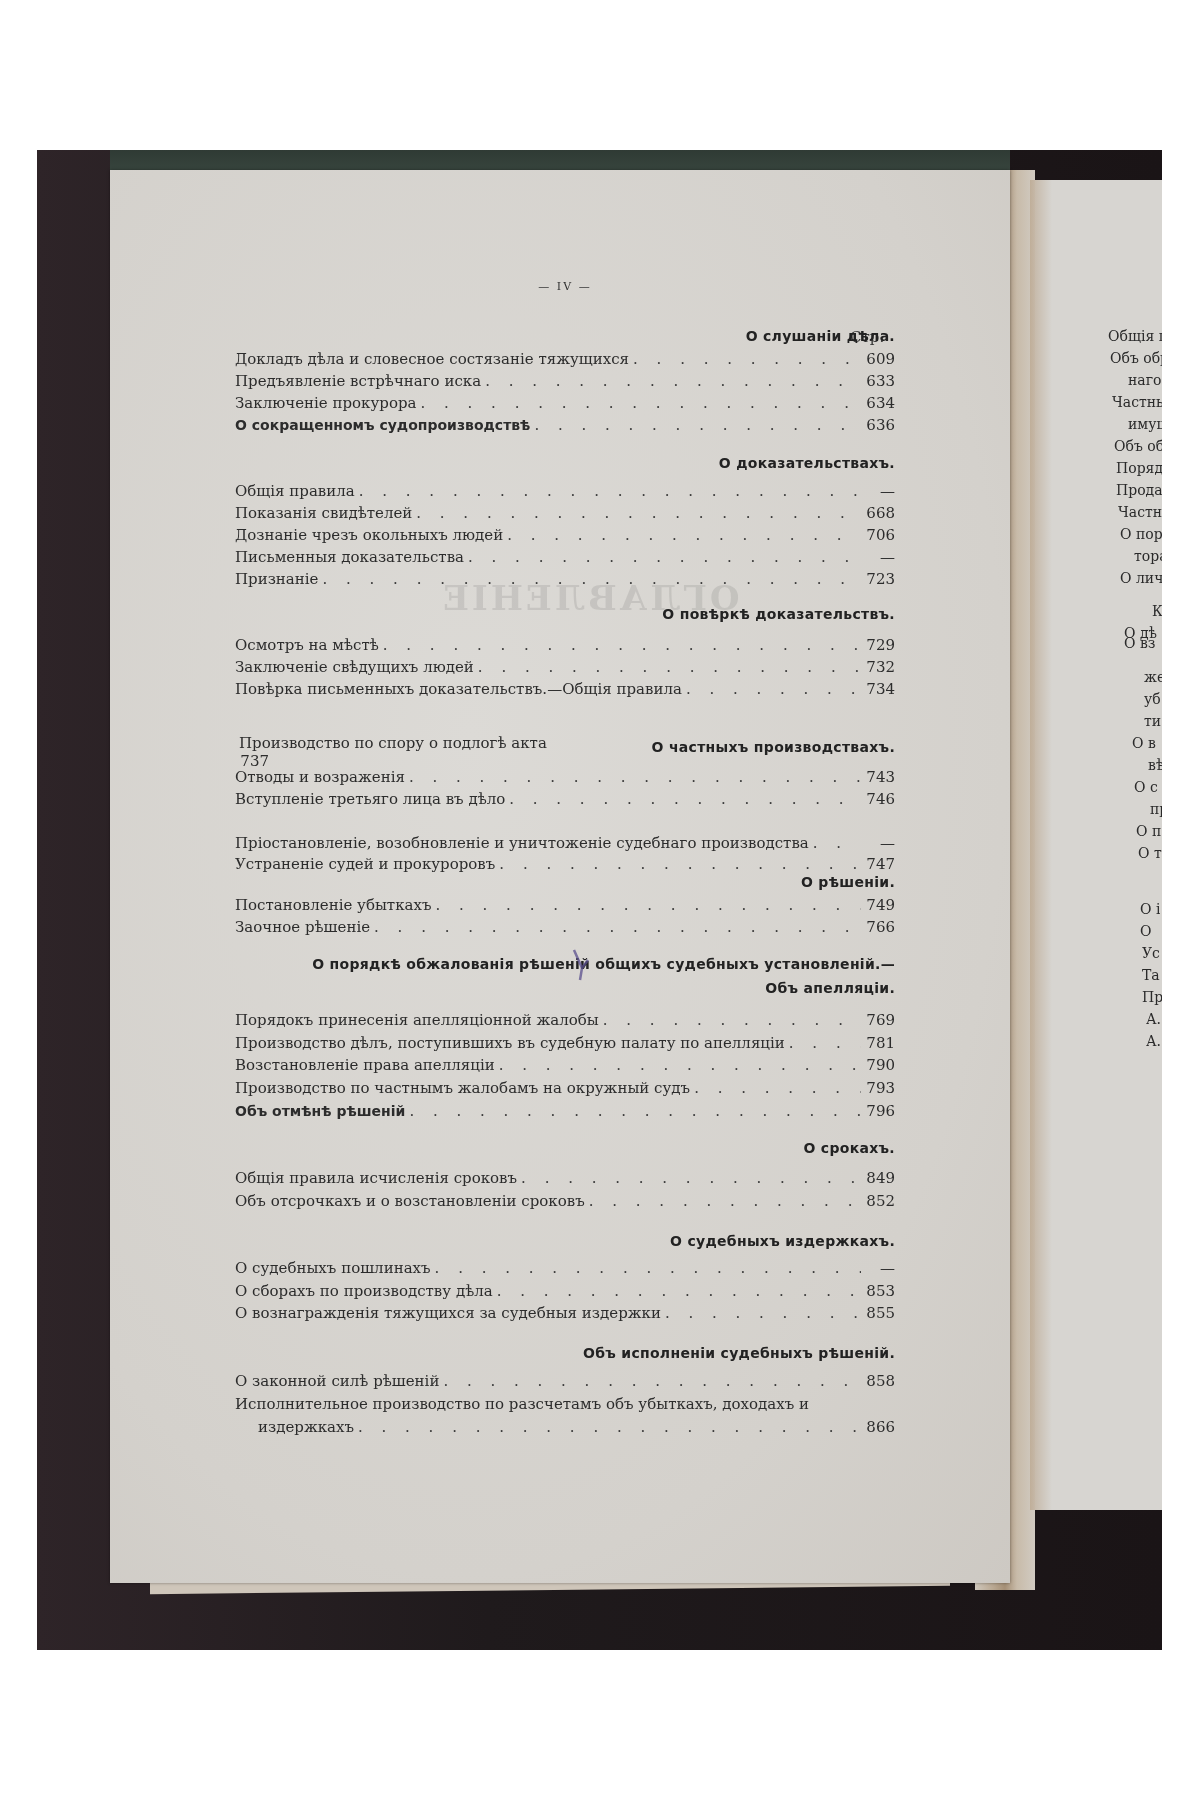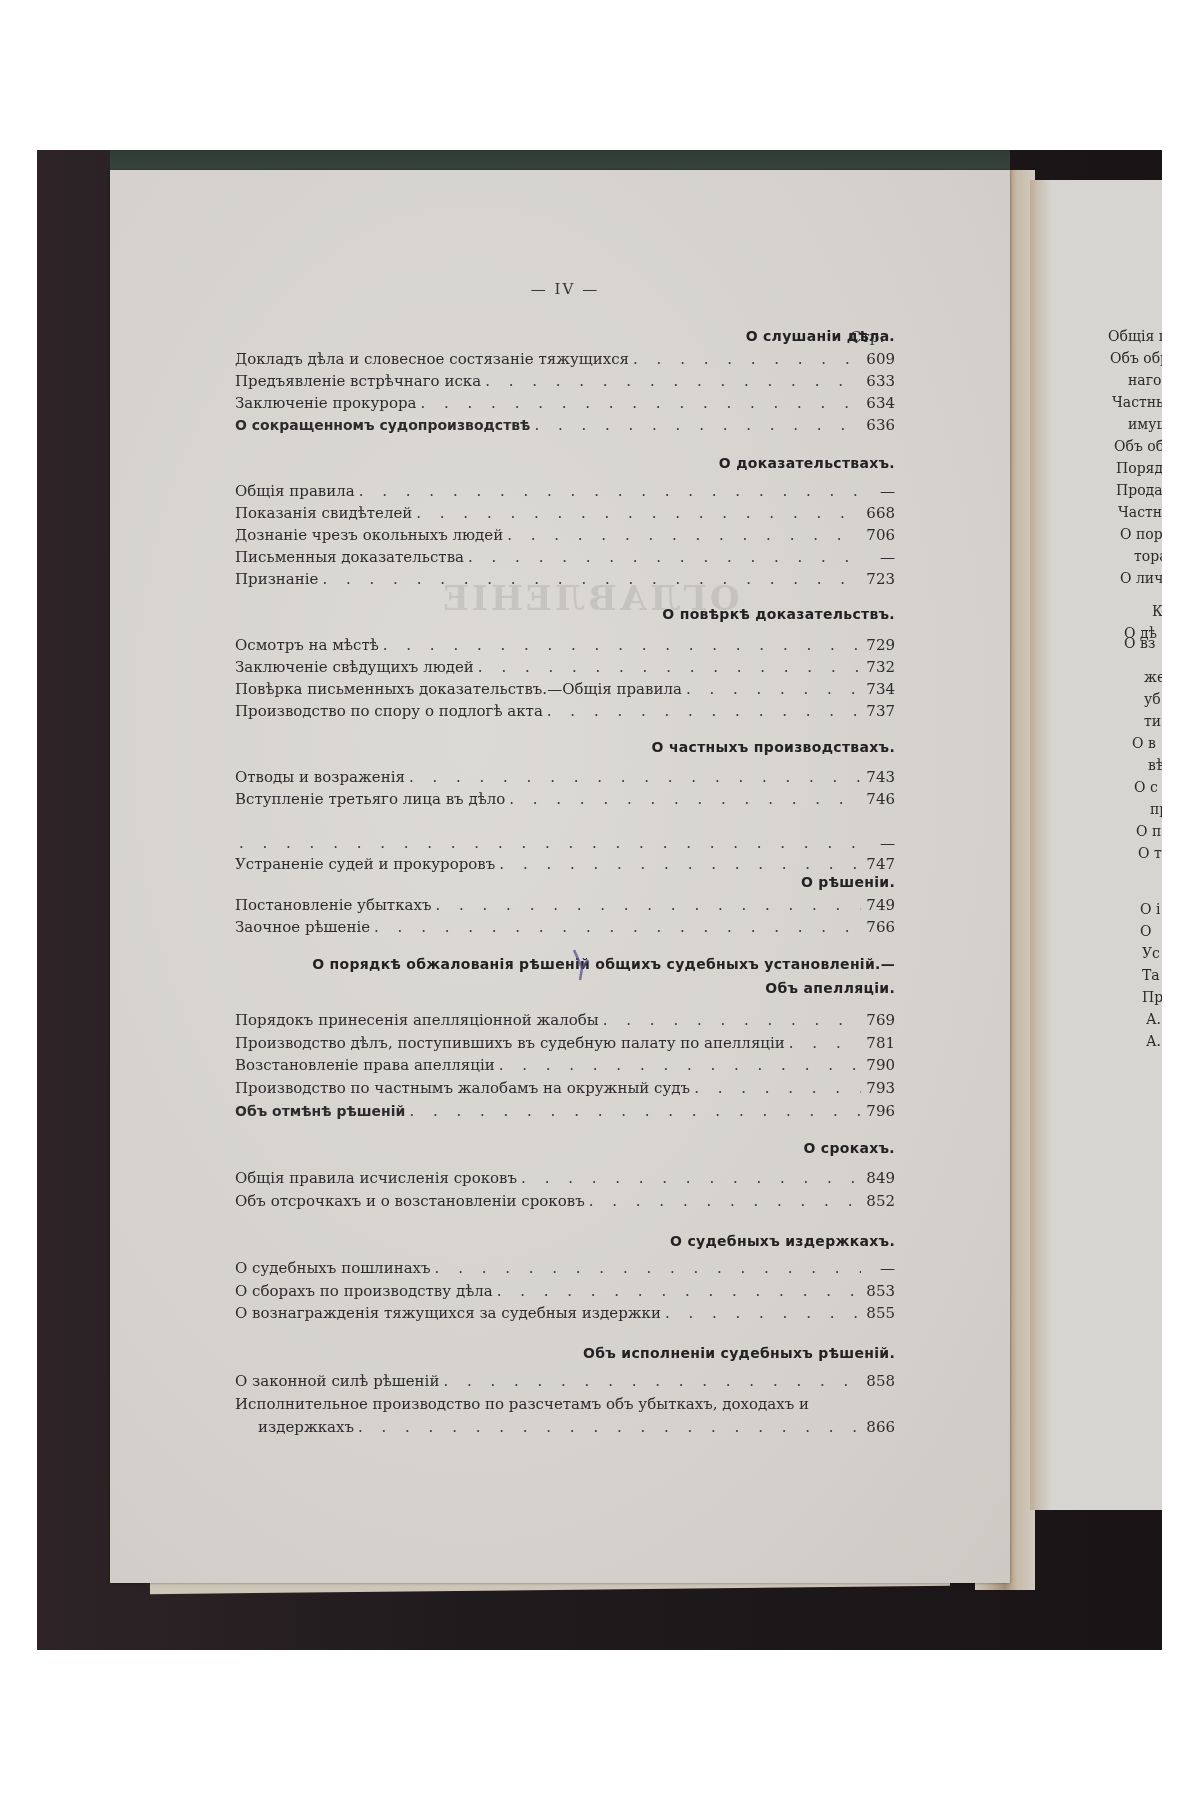--- a/index.html
+++ b/index.html
@@ -23,21 +23,21 @@
                 background:linear-gradient(90deg,#b9a48b,#d7d5d1); opacity:0.7; }
   .entry { position:absolute; left:235px; width:660px; height:18px; display:flex; align-items:baseline;
            font-size:15px; color:#2c2c2c; }
   .entry .t { white-space:nowrap; }
   .entry .dots { flex:1; overflow:hidden; white-space:nowrap; color:#3a3a3a; letter-spacing:7px; margin:0 4px; }
   .entry .dots::before { content:". . . . . . . . . . . . . . . . . . . . . . . . . . . . . . . . . . . . . . . . . . . . . . . . . . . . . . . . ."; }
   .entry .pg { min-width:30px; text-align:right; }
   .bold { font-weight:bold; font-family:"DejaVu Sans","Liberation Sans",sans-serif; font-size:14px; }
   .heading { position:absolute; left:235px; width:660px; text-align:right; font-size:14px; color:#222;
              font-family:"DejaVu Sans","Liberation Sans",sans-serif; font-weight:bold; letter-spacing:0.3px; }
-  .folio { position:absolute; left:235px; width:660px; text-align:center; top:280px; font-size:15px; color:#333; letter-spacing:2px; }
+  .folio { position:absolute; left:235px; width:660px; text-align:center; top:280px; font-size:11px; color:#333; letter-spacing:2px; }
   .col-head { position:absolute; left:850px; top:328px; font-size:15px; color:#333; }
   .ghost { position:absolute; left:440px; top:578px; font-size:34px; color:rgba(60,60,60,0.12);
            transform:scaleX(-1); letter-spacing:3px; font-weight:bold; }
   .ink-mark { position:absolute; left:570px; top:948px; width:22px; height:34px; }
   .right-frag { position:absolute; font-size:14px; color:#2a2a2a; white-space:nowrap; overflow:hidden; }
   .clip { position:absolute; left:1030px; top:180px; width:132px; height:1330px; overflow:hidden; }
 </style>
 </head>
 <body>
 
@@ -144,21 +144,21 @@
     <div class="entry" style="top: 658px;">
       <span class="t">Заключеніе свѣдущихъ людей</span>
       <span class="dots"></span>
       <span class="pg">732</span>
     </div>
     <div class="entry" style="top: 680px;">
       <span class="t">Повѣрка письменныхъ доказательствъ.—Общія правила</span>
       <span class="dots"></span>
       <span class="pg">734</span>
     </div>
-    <div class="entry" style="top: 702px;">
+    <div class="entry" style="top: 734px; flex-direction: column;">
       <span class="t">Производство по спору о подлогѣ акта</span>
       <span class="dots"></span>
       <span class="pg">737</span>
     </div>
     <div class="heading" style="top: 739px;">О частныхъ производствахъ.</div>
     <div class="entry" style="top: 768px;">
       <span class="t">Отводы и возраженія</span>
       <span class="dots"></span>
       <span class="pg">743</span>
     </div>
@@ -166,20 +166,21 @@
       <span class="t">Вступленіе третьяго лица въ дѣло</span>
       <span class="dots"></span>
       <span class="pg">746</span>
     </div>
     <div class="entry" style="top: 812px; margin-top: 43px;">
       <span class="t">Устраненіе судей и прокуроровъ</span>
       <span class="dots"></span>
       <span class="pg">747</span>
     </div>
     <div class="entry" style="top: 834px;">
+      <span class="t">Пріостановленіе, возобновленіе и уничтоженіе судебнаго производства</span>
       <span class="dots"></span>
       <span class="pg">—</span>
     </div>
     <div class="heading" style="top: 874px;">О рѣшеніи.</div>
     <div class="entry" style="top: 896px;">
       <span class="t">Постановленіе убыткахъ</span>
       <span class="dots"></span>
       <span class="pg">749</span>
     </div>
     <div class="entry" style="top: 918px;">

